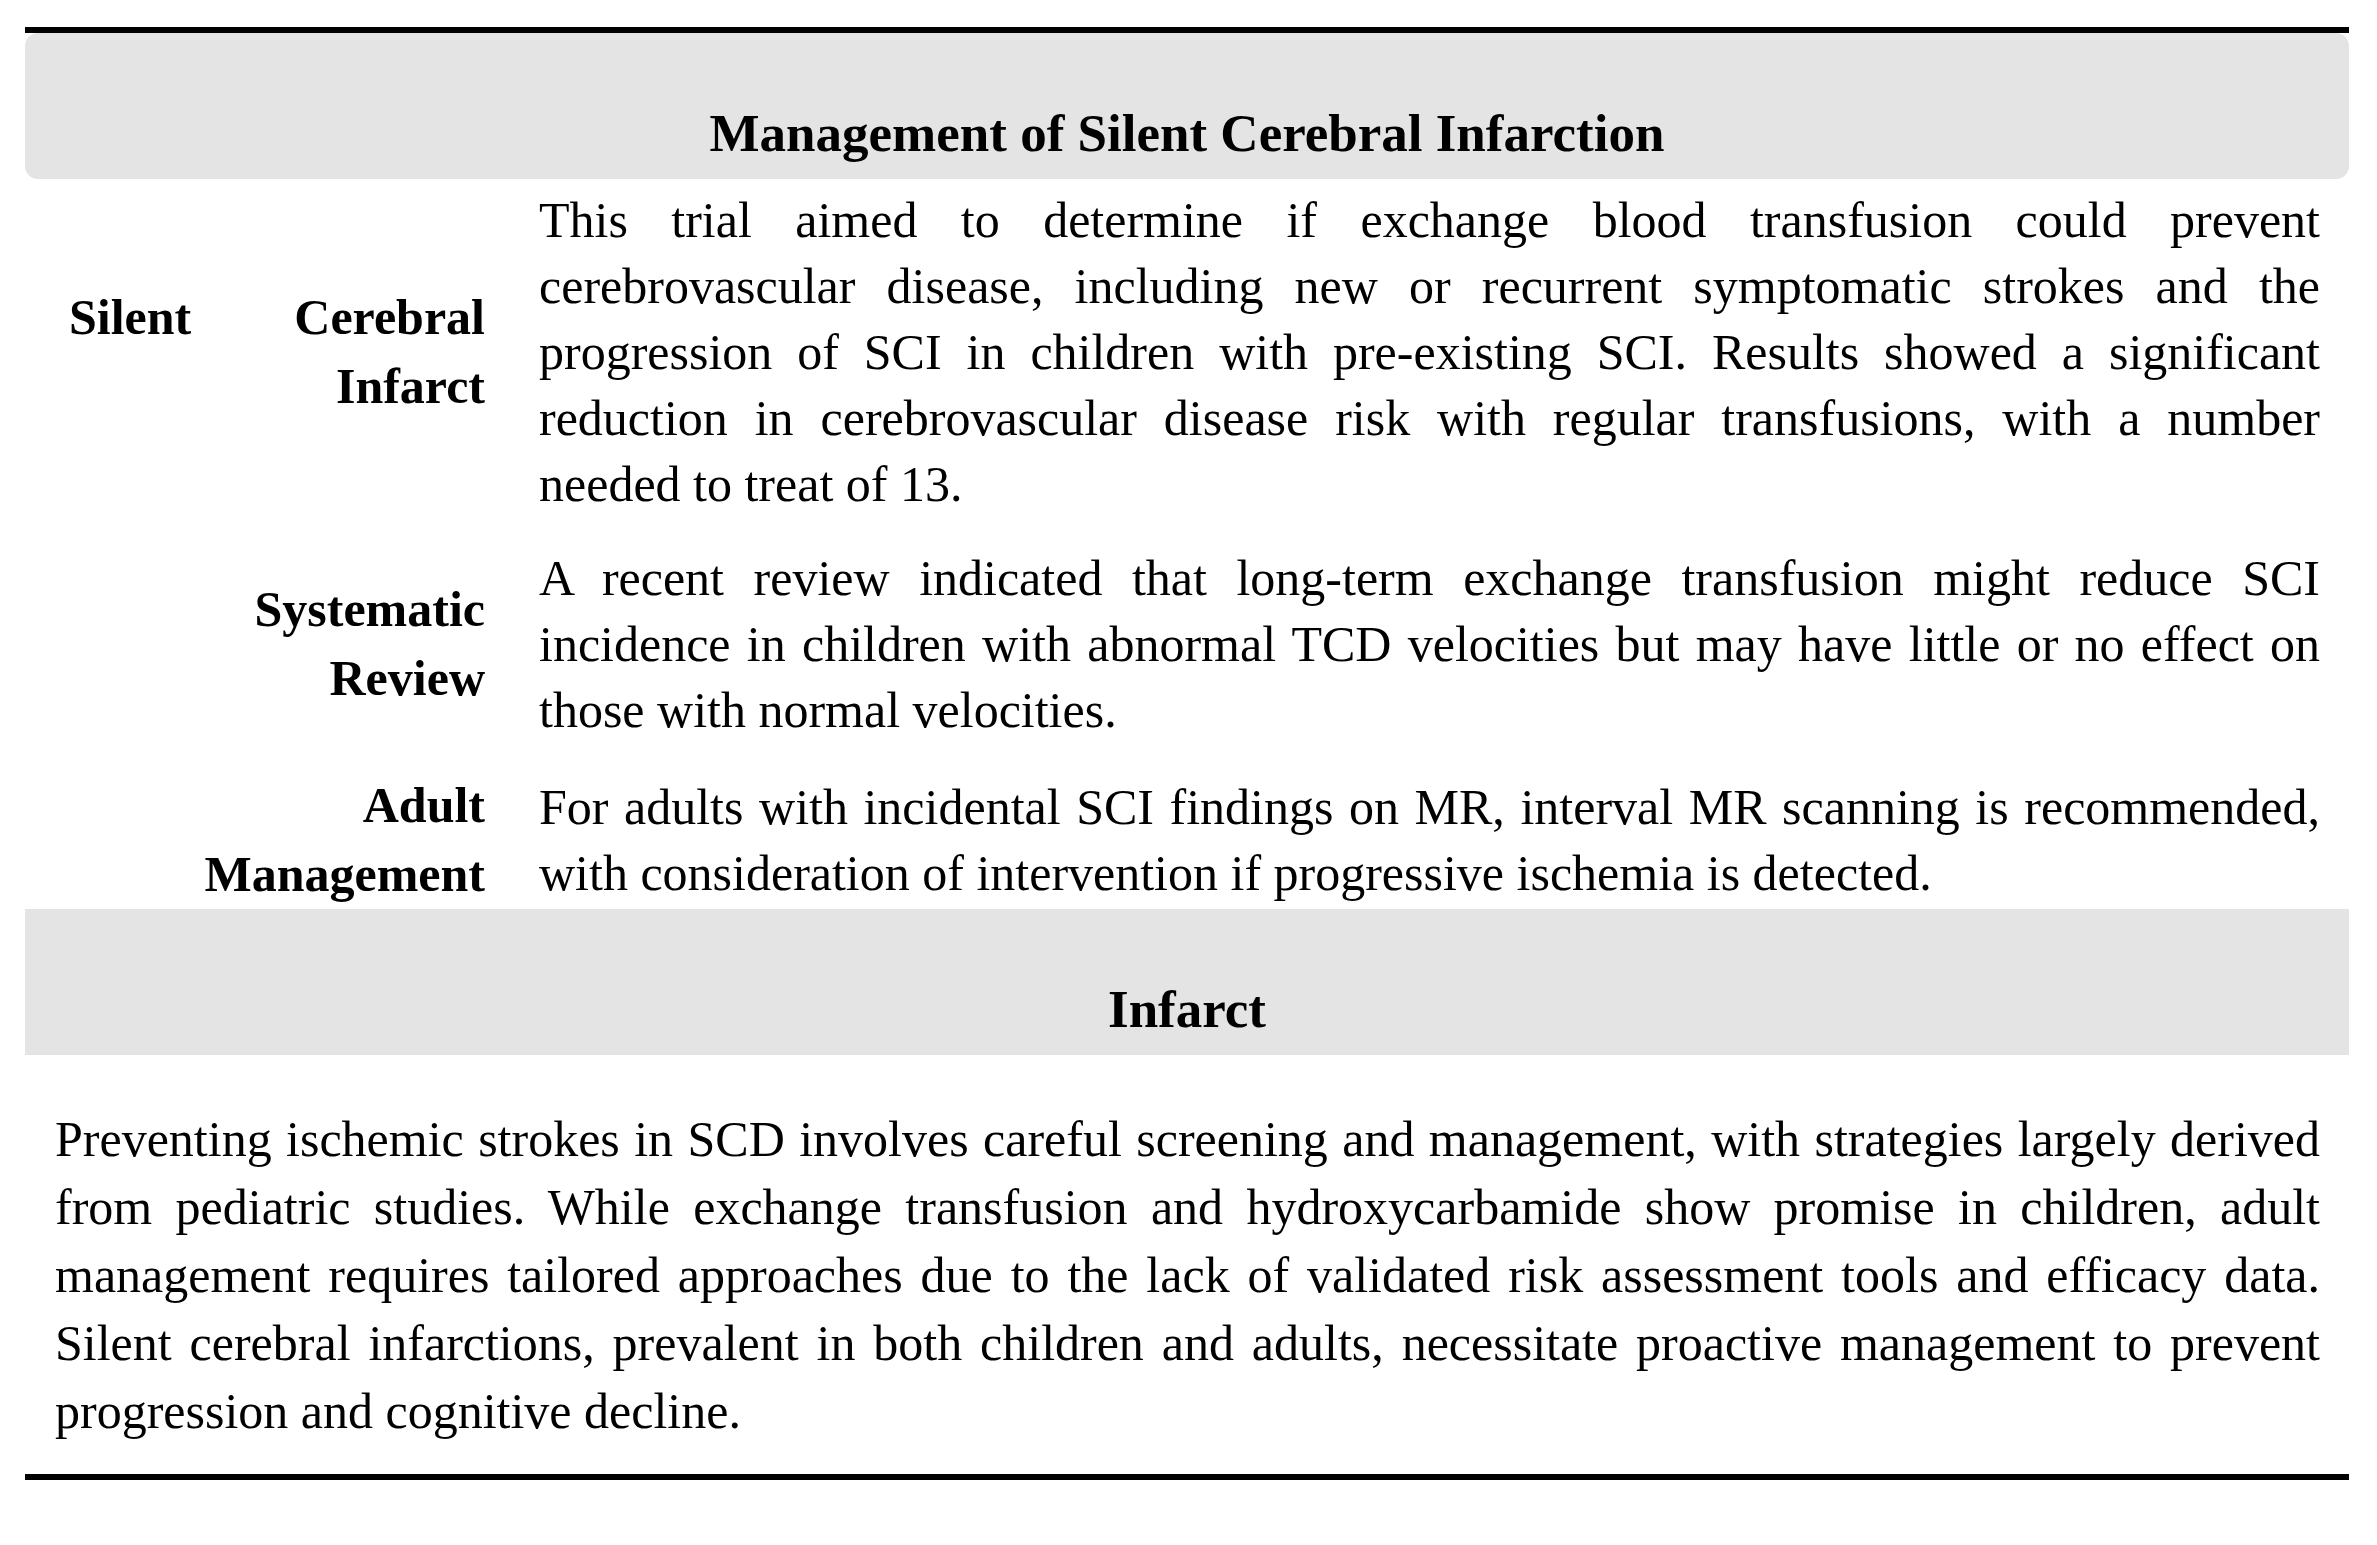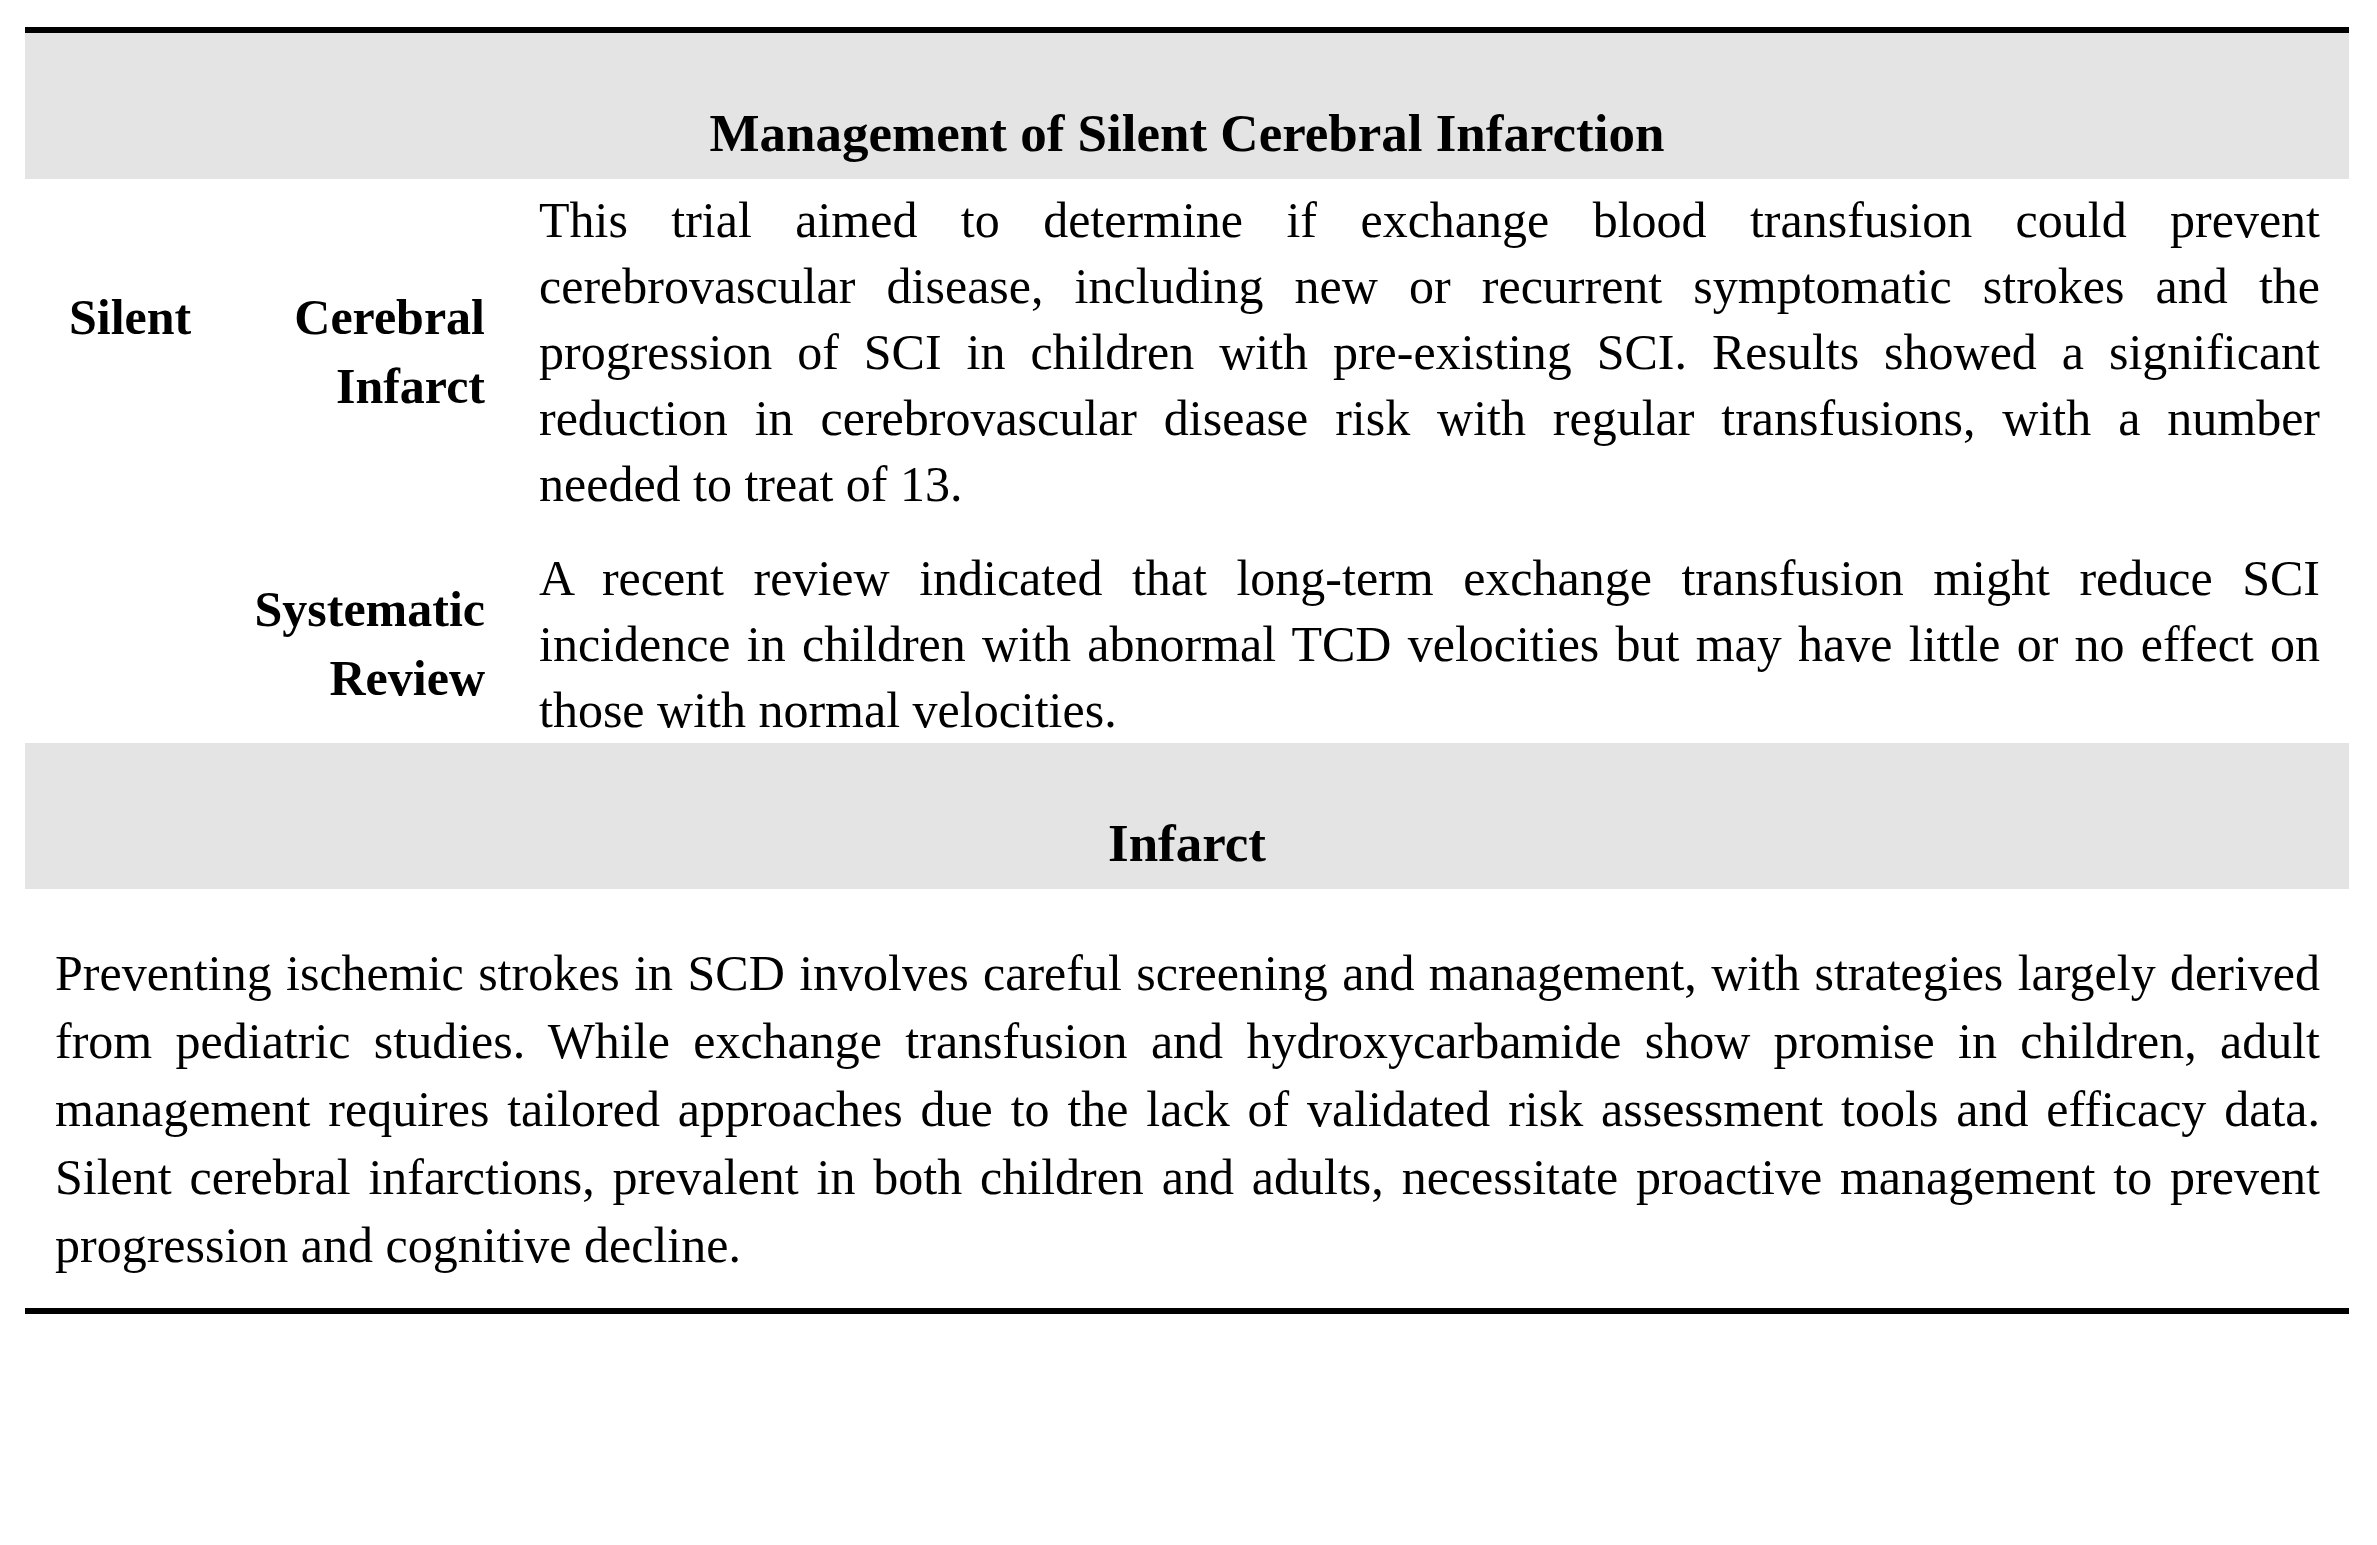--- a/index.html
+++ b/index.html
@@ -23,21 +23,21 @@
     width: 2324px;
   }
   .rule {
     height: 6.3px;
     background: #000000;
   }
   .band {
     background: #e4e4e4;
     text-align: center;
   }
-  .title-band { padding: 73px 0 19px 0; }
+  .title-band { padding: 73px 0 19px 0; border-radius: 13px; }
   .summary-band { padding: 73px 0 19px 0; }
   .band-title {
     font-weight: bold;
     font-size: 53px;
     line-height: 54px;
   }
   .rows { padding: 7.6px 0 0 0; }
   .row {
     display: grid;
     grid-template-columns: 460px 1fr;
@@ -94,20 +94,27 @@
       </div>
 
       <div class="row">
         <div class="label-cell">
           <div class="label-line">Systematic</div>
           <div class="label-line">Review</div>
         </div>
         <div class="text-cell">A recent review indicated that long-term exchange transfusion might reduce SCI incidence in children with abnormal TCD velocities but may have little or no effect on those with normal velocities.</div>
       </div>
 
+      <div class="row">
+        <div class="label-cell">
+          <div class="label-line">Adult</div>
+          <div class="label-line">Management</div>
+        </div>
+        <div class="text-cell">For adults with incidental SCI findings on MR, interval MR scanning is recommended, with consideration of intervention if progressive ischemia is detected.</div>
+      </div>
 
     </div>
 
     <div class="band summary-band">
       <div class="band-title">Infarct</div>
     </div>
 
     <div class="summary-par">Preventing ischemic strokes in SCD involves careful screening and management, with strategies largely derived from pediatric studies. While exchange transfusion and hydroxycarbamide show promise in children, adult management requires tailored approaches due to the lack of validated risk assessment tools and efficacy data. Silent cerebral infarctions, prevalent in both children and adults, necessitate proactive management to prevent progression and cognitive decline.</div>
 
     <div class="rule"></div>

